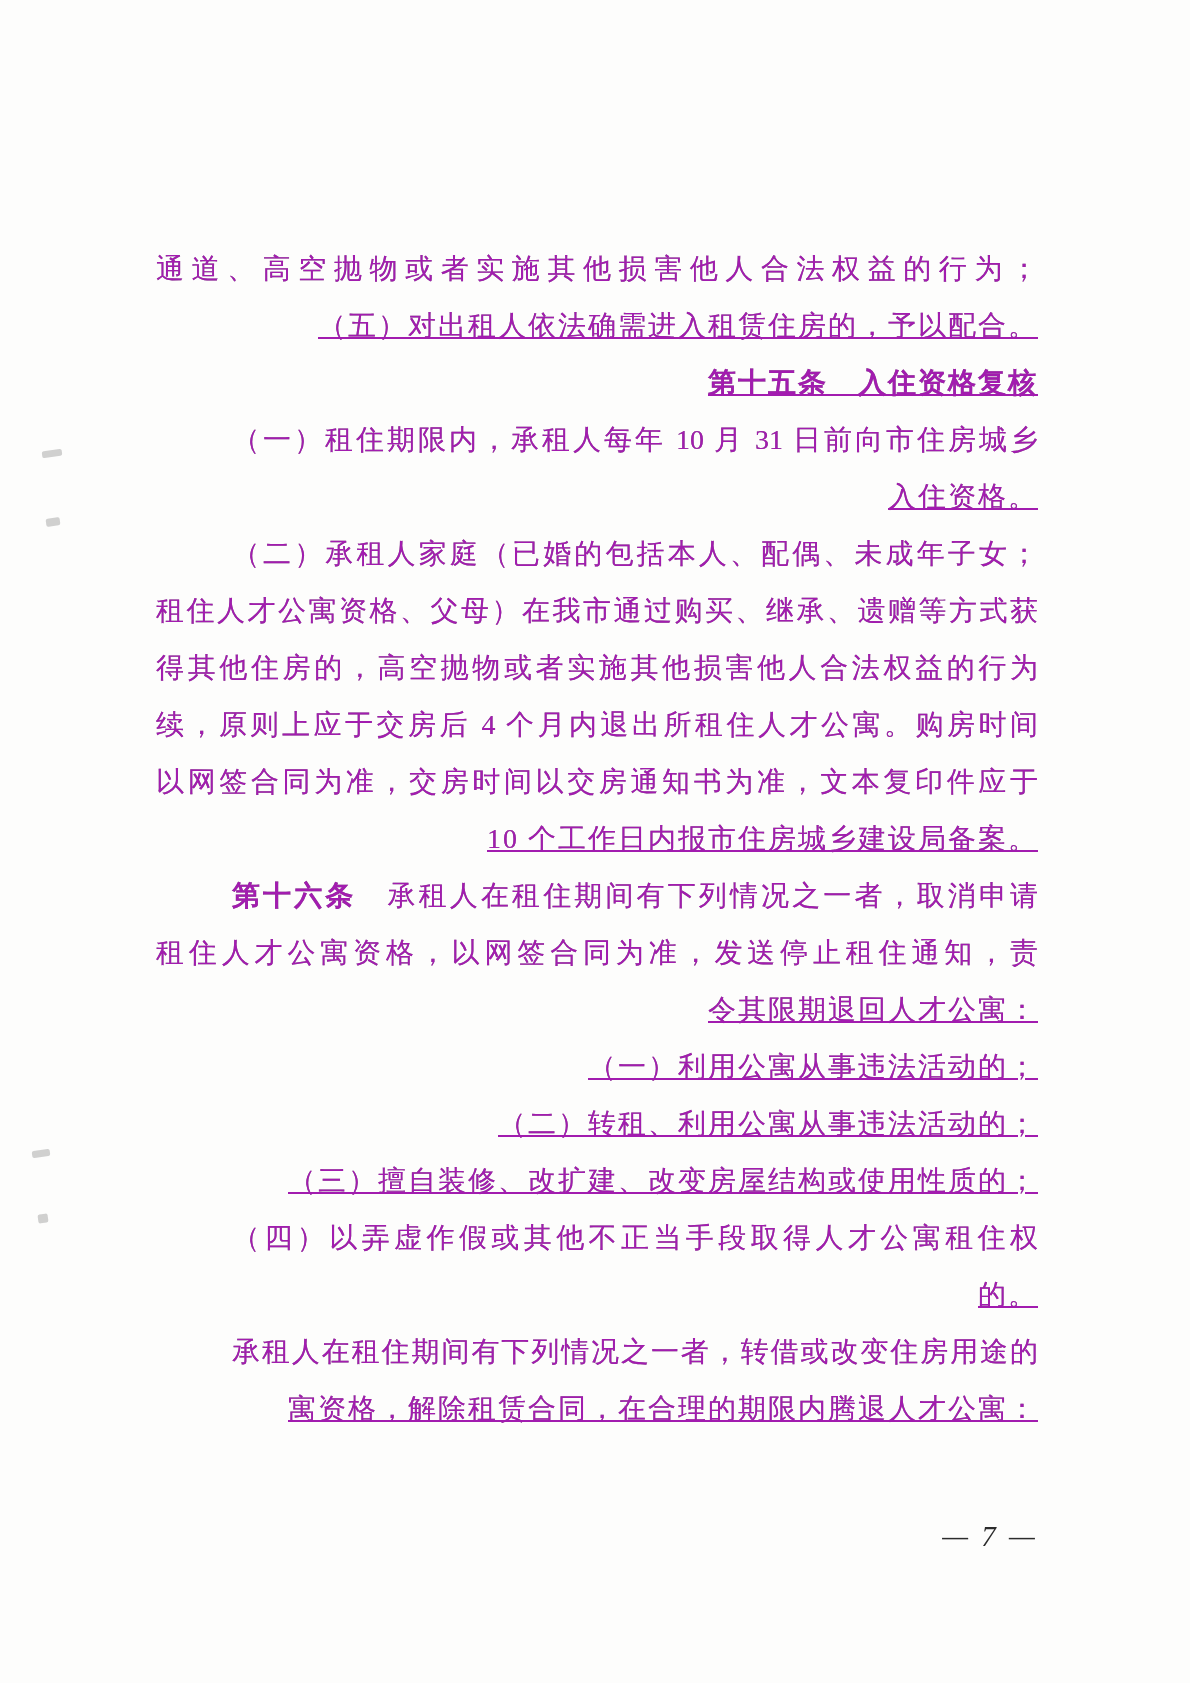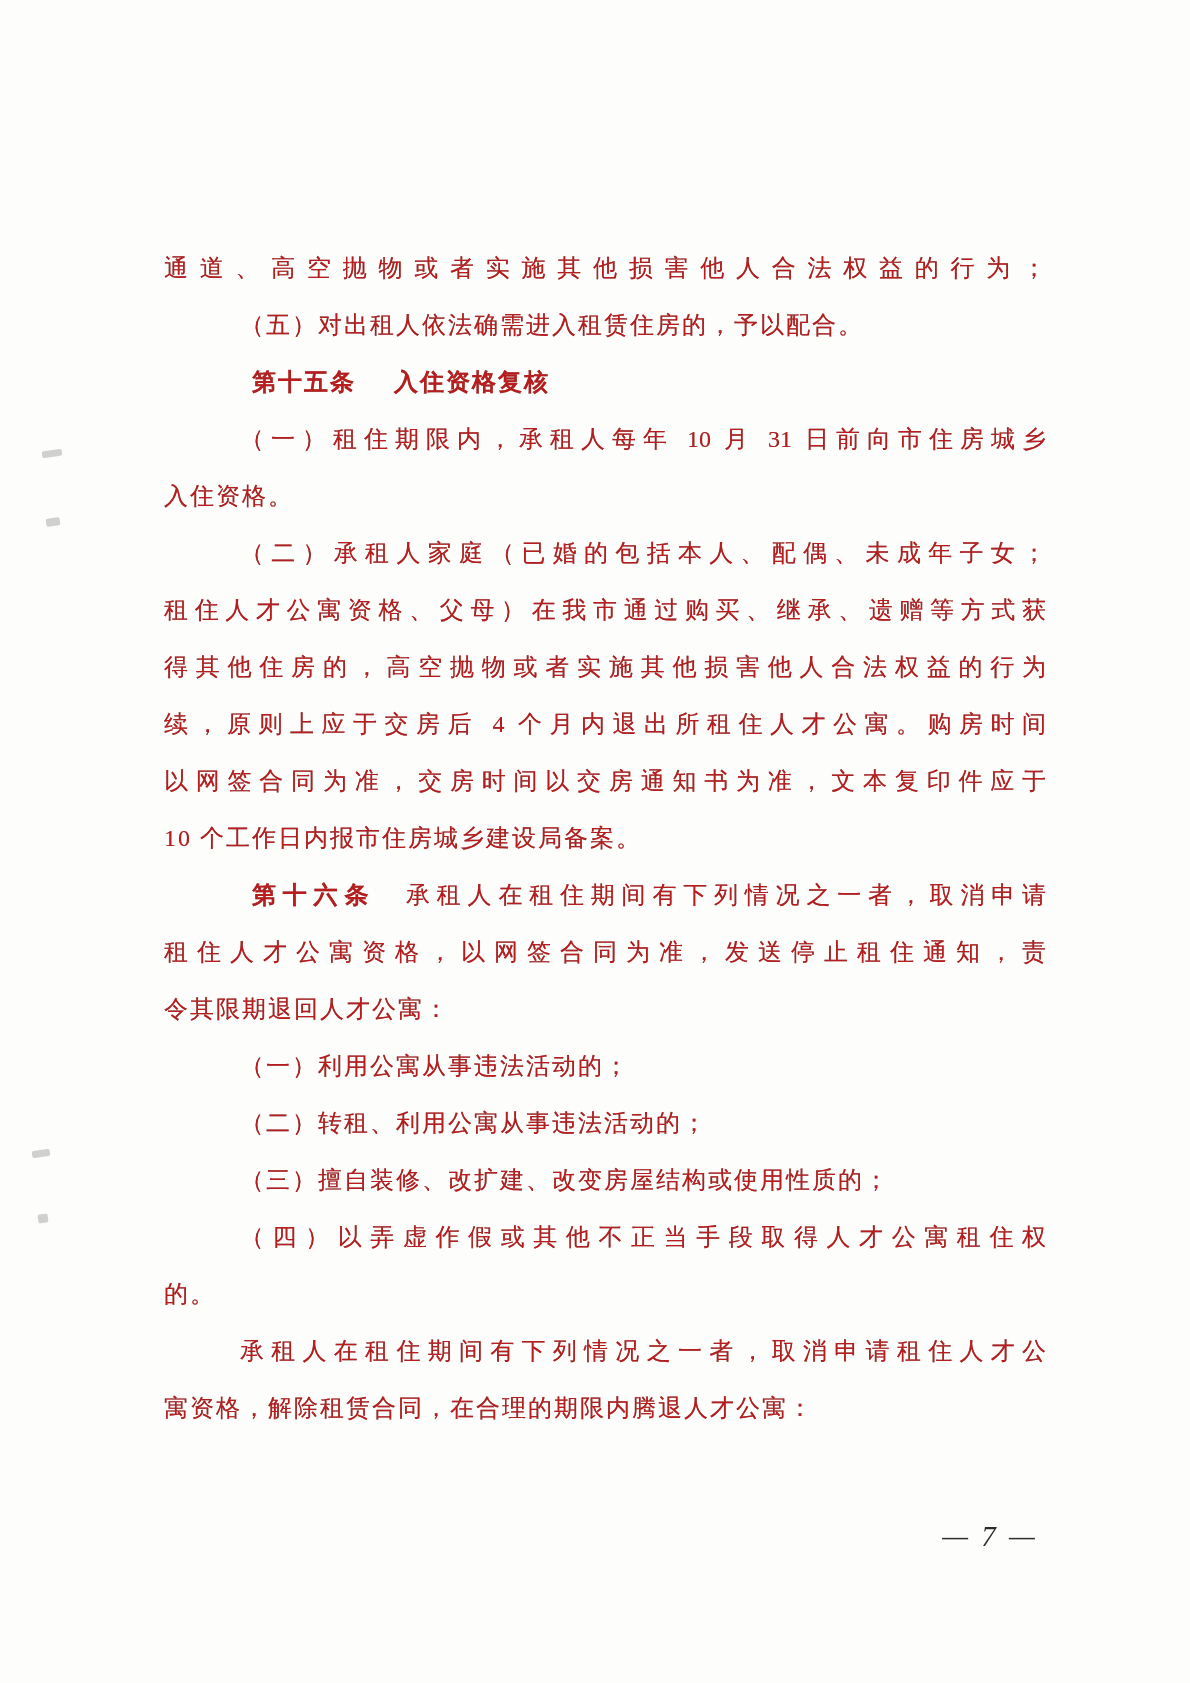--- a/index.html
+++ b/index.html
@@ -12,47 +12,47 @@
     width: 1190px;
     height: 1683px;
     margin: 0 auto;
     background: #fdfdfc;
     overflow: hidden;
     font-family: "Liberation Serif", serif;
     color: #242424;
   }
   .doc-body {
     position: absolute;
-    left: 164px;
+    left: 156px;
     top: 240px;
     width: 882px;
-    font-size: 24px;
-    color: #b91c1c;
+    font-size: 28px;
+    color: #a21caf;
     text-shadow: 0 0 0.5px rgba(40,40,40,0.55);
   }
   .line {
     height: 57px;
     line-height: 57px;
     overflow: visible;
   }
   .line.justify {
     text-align: justify;
     text-align-last: justify;
     letter-spacing: 0;
   }
   .line.last {
-    text-align: left;
+    text-align: right;
     letter-spacing: 2px;
+    text-decoration: underline;
   }
   .line.indent {
     padding-left: 76px;
   }
   .bold {
     font-weight: 700;
-    margin-left: 12px;
   }
   .page-number {
     position: absolute;
     left: 925px;
     top: 1512px;
     width: 130px;
     height: 48px;
     line-height: 48px;
     text-align: center;
     font-size: 29px;
@@ -85,21 +85,21 @@
       <div class="line justify"><span>以网签合同为准，交房时间以交房通知书为准，文本复印件应于</span></div>
       <div class="line last"><span>10 个工作日内报市住房城乡建设局备案。</span></div>
       <div class="line justify indent"><span class="bold">第十六条</span><span>　承租人在租住期间有下列情况之一者，取消申请</span></div>
       <div class="line justify"><span>租住人才公寓资格，以网签合同为准，发送停止租住通知，责</span></div>
       <div class="line last"><span>令其限期退回人才公寓：</span></div>
       <div class="line last indent"><span>（一）利用公寓从事违法活动的；</span></div>
       <div class="line last indent"><span>（二）转租、利用公寓从事违法活动的；</span></div>
       <div class="line last indent"><span>（三）擅自装修、改扩建、改变房屋结构或使用性质的；</span></div>
       <div class="line justify indent"><span>（四）以弄虚作假或其他不正当手段取得人才公寓租住权</span></div>
       <div class="line last"><span>的。</span></div>
-      <div class="line justify indent"><span>承租人在租住期间有下列情况之一者，取消申请租住人才公</span></div>
+      <div class="line justify indent"><span>承租人在租住期间有下列情况之一者，转借或改变住房用途的</span></div>
       <div class="line last"><span>寓资格，解除租赁合同，在合理的期限内腾退人才公寓：</span></div>
     </div>
   <div class="page-number">— 7 —</div>
 <div class="artifact" style="left: 42px; top: 450px; width: 20px; height: 7px;"></div>
     <div class="artifact" style="left: 46px; top: 518px; width: 14px; height: 8px;"></div>
     <div class="artifact" style="left: 32px; top: 1150px; width: 18px; height: 7px;"></div>
     <div class="artifact" style="left: 38px; top: 1214px; width: 10px; height: 9px;"></div>
   </div>
 
 </body></html>

